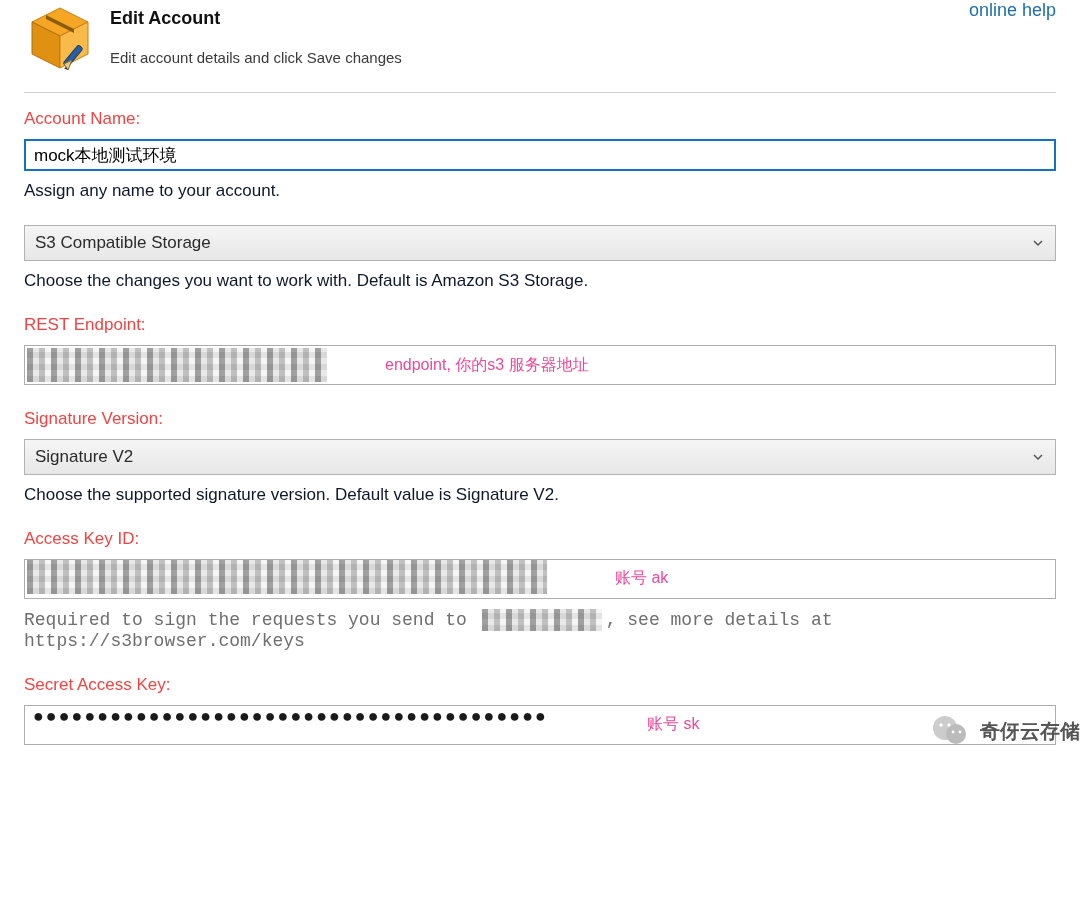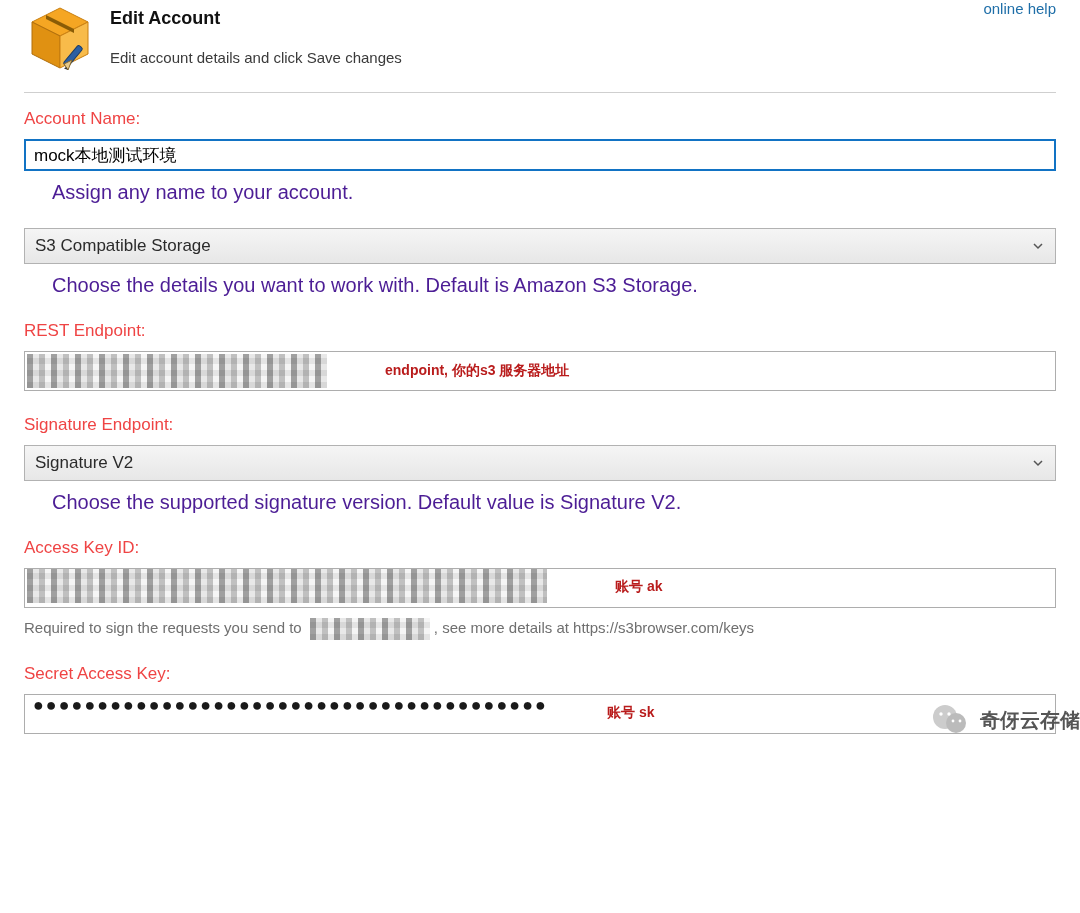--- a/index.html
+++ b/index.html
@@ -22,21 +22,21 @@
     display: flex;
     align-items: flex-start;
     padding-top: 2px;
     position: relative;
   }
   .help-link {
     position: absolute;
     right: 0;
     top: 0;
     color: #1e6ea8;
-    font-size: 15px;
+    font-size: 18px;
     cursor: pointer;
   }
   .icon-block {
     width: 86px;
     display: flex;
     align-items: flex-start;
     justify-content: flex-start;
     padding-top: 0px;
   }
   .title-block {
@@ -60,24 +60,23 @@
   }
   .field-block {
     margin-top: 10px;
   }
   .field-label {
     font-size: 17px;
     color: #ef4444;
     margin-bottom: 10px;
   }
   .field-help {
-    font-size: 20px;
-    color: #4c1d95;
+    font-size: 17px;
+    color: #0f172a;
     margin-top: 10px;
-    margin-left: 28px;
   }
   .field-input {
     width: 100%;
     box-sizing: border-box;
     height: 36px;
     padding: 4px 8px;
     font-size: 17px;
     border: 1px solid #b8b8b8;
     background: #fff;
     font-family: inherit;
@@ -117,24 +116,23 @@
     box-sizing: border-box;
     height: 40px;
     border: 1px solid #adadad;
     background: #fff;
     display: flex;
     align-items: center;
     position: relative;
     padding: 0 8px;
   }
   .annotation {
-    color: #b91c1c;
-    font-size: 14px;
+    color: #ec4899;
+    font-size: 16px;
     white-space: nowrap;
-    font-weight: bold;
   }
   .endpoint-annotation {
     position: absolute;
     left: 360px;
     top: 50%;
     transform: translateY(-50%);
   }
   .access-key-box, .secret-key-box {
     width: 100%;
     box-sizing: border-box;
@@ -147,44 +145,45 @@
     position: relative;
   }
   .ak-annotation {
     position: absolute;
     left: 590px;
     top: 48%;
     transform: translateY(-50%);
   }
   .sk-annotation {
     position: absolute;
-    left: 582px;
+    left: 622px;
     top: 48%;
     transform: translateY(-50%);
   }
   .secret-dots {
     font-size: 18px;
     letter-spacing: 2px;
     color: #1a1a1a;
     font-family: Arial, sans-serif;
   }
   .mosaic {
     height: 28px;
     background:
       repeating-linear-gradient(0deg, rgba(0,0,0,0.07) 0 6px, rgba(0,0,0,0) 6px 12px),
       repeating-linear-gradient(90deg, #a0a0a0 0 6px, #e8e8e8 6px 12px, #c0c0c0 12px 18px, #f5f5f5 18px 24px);
     filter: blur(0.3px);
   }
   .mosaic.ep { width: 300px; height: 34px; margin-left: -6px; }
   .mosaic.ak { width: 520px; height: 34px; margin-left: -6px; }
   .mosaic.help { display:inline-block; width: 120px; height: 22px; vertical-align: middle; margin: 0 4px;}
   .field-help-inline {
-    font-size: 15px;
+    font-size: 18px;
     color: #6f6f6f;
     margin-top: 10px;
+    font-family: Liberation Mono, monospace;
   }
   .watermark {
     position: absolute;
     right: 0px;
     bottom: 18px;
     display: flex;
     align-items: center;
     gap: 10px;
     color: #7a7a7a;
   }
@@ -234,33 +233,33 @@
 
   <div class="field-block" style="margin-top:24px;">
     <div class="select-box">
       <span>S3 Compatible Storage</span>
       <span class="chevron">
         <svg width="12" height="12" viewBox="0 0 12 12">
             <path d="M2 4 L6 8 L10 4" stroke="#555" stroke-width="1.5" fill="none"></path>
           </svg>
       </span>
     </div>
-    <div class="field-help">Choose the details you want to work with. Default is Amazon S3 Storage.</div>
+    <div class="field-help">Choose the changes you want to work with. Default is Amazon S3 Storage.</div>
   </div>
 
   <div class="field-block" style="margin-top:24px;">
     <div class="field-label">REST Endpoint:</div>
     <div class="endpoint-box">
       <div class="mosaic ep"></div>
       <div class="annotation endpoint-annotation">endpoint, 你的s3 服务器地址</div>
     </div>
   </div>
 
   <div class="field-block" style="margin-top:24px;">
-    <div class="field-label">Signature Endpoint:</div>
+    <div class="field-label">Signature Version:</div>
     <div class="select-box">
       <span>Signature V2</span>
       <span class="chevron">
         <svg width="12" height="12" viewBox="0 0 12 12">
             <path d="M2 4 L6 8 L10 4" stroke="#555" stroke-width="1.5" fill="none"></path>
           </svg>
       </span>
     </div>
     <div class="field-help">Choose the supported signature version. Default value is Signature V2.</div>
   </div>

